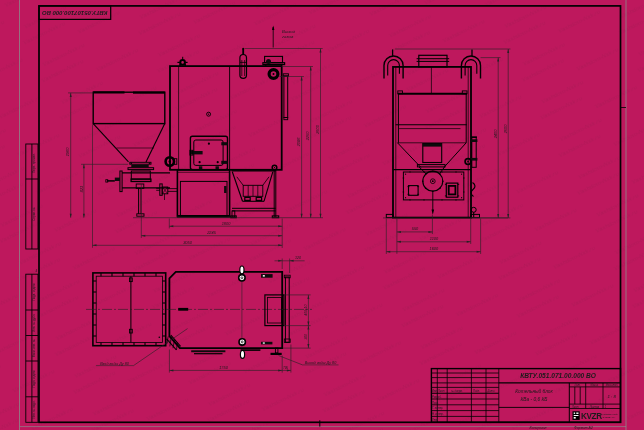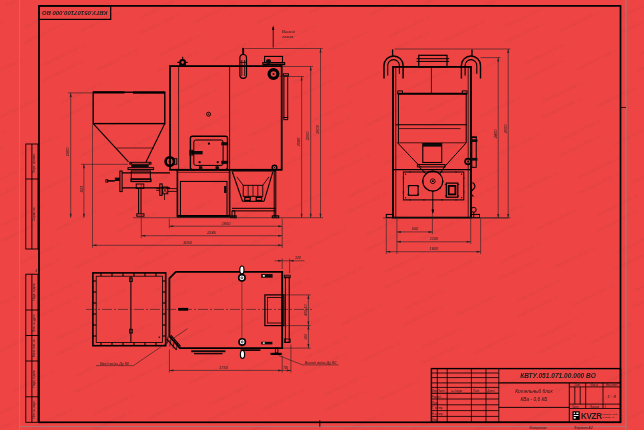--- a/index.html
+++ b/index.html
@@ -1,16 +1,16 @@
 <!DOCTYPE html>
 <html><head>
 <meta charset="utf-8">
 <style>
 html,body{margin:0;padding:0;background:#fff;}
-#sheet{position:relative;width:644px;height:430px;background:#ef4444;overflow:hidden;}
+#sheet{position:relative;width:644px;height:430px;background:#be185d;overflow:hidden;}
 svg{position:absolute;left:0;top:0;}
 text{font-family:"Liberation Sans",sans-serif;fill:#1b1b1b;}
 .it{font-style:italic;}
 </style>
 </head>
 <body>
 
 <div id="sheet">
 <svg width="644" height="430" viewBox="0 0 644 430">
 <defs>

